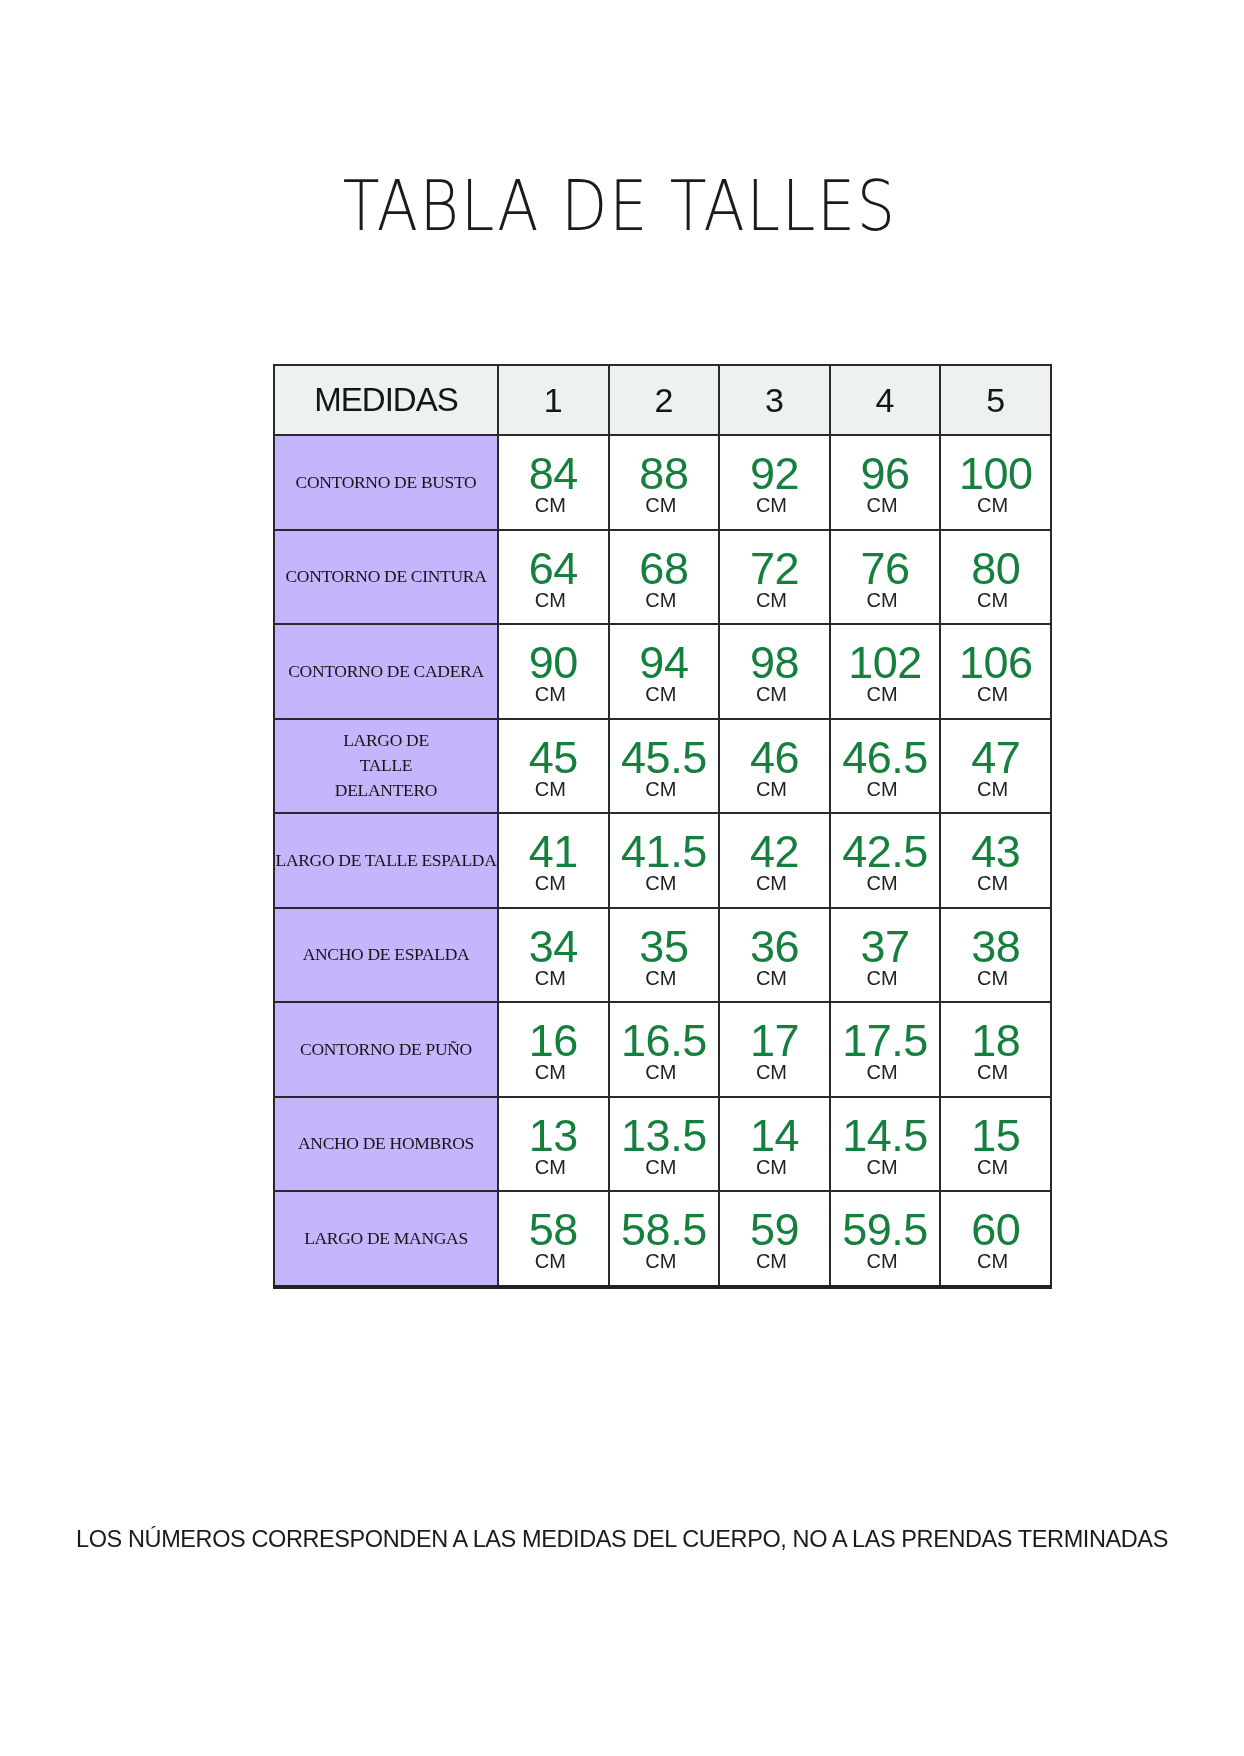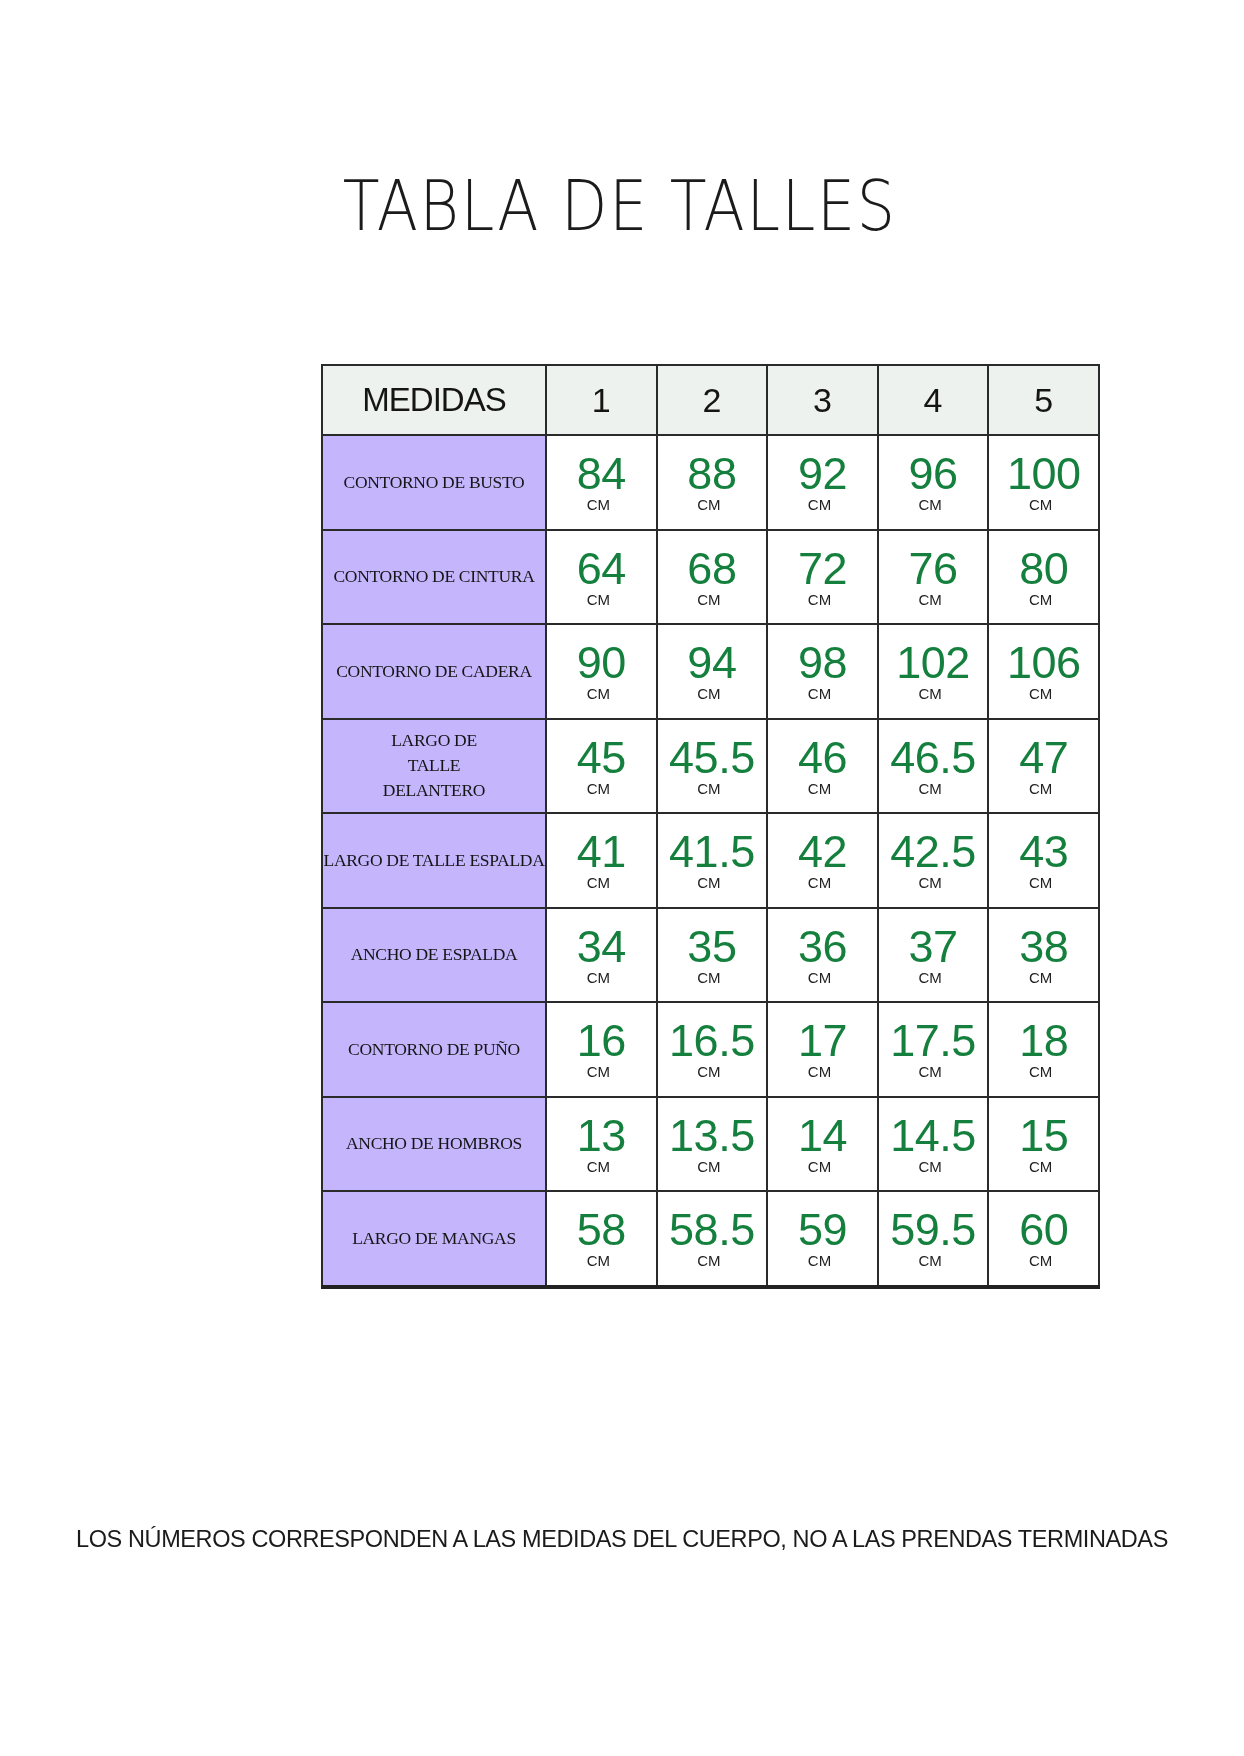--- a/index.html
+++ b/index.html
@@ -3,34 +3,34 @@
 <meta charset="utf-8">
 <style>
   html, body { margin:0; padding:0; background:#ffffff; }
   body { width:1244px; height:1756px; position:relative; overflow:hidden;
          font-family:"DejaVu Sans", sans-serif; color:#1a1a1a; }
   .title { position:absolute; left:0; width:1244px; top:166px; text-align:center;
            font-family:"DejaVu Sans", sans-serif; font-weight:200; font-size:70px;
            letter-spacing:2px; line-height:80px; color:#1b1b1b;
            transform:scaleX(0.86); transform-origin:606px 0; }
   table.sizes { position:absolute; left:273px; top:364px; border-collapse:collapse;
-                table-layout:fixed; width:767px;margin-left:48px; }
+                table-layout:fixed; width:767px; }
   table.sizes td, table.sizes th { border:2px solid #2a2a2a; padding:0; text-align:center;
                 vertical-align:middle; }
   table.sizes { border-bottom:4px solid #222; }
   col.c0 { width:224px; } col.cn { width:110.6px; }
   tr.head th { height:68px; background:#eef2ee; font-weight:400; font-size:34px;
                font-family:"Liberation Sans", sans-serif; color:#151515; }
   tr.head th.medidas { font-size:33px; letter-spacing:-1px; }
   tr.row td { height:92.5px; }
   td.label { background:#c4b5fd; font-family:Liberation Serif, serif;
              font-size:17.5px; line-height:25px; color:#151515; letter-spacing:-0.3px; }
   td.val .num { display:block; font-family:Liberation Sans, sans-serif; font-size:45px;
                 line-height:44px; color:#15803d; margin-top:2px; letter-spacing:-0.5px; }
-  td.val .unit { display:block; font-family:"Liberation Sans", sans-serif; font-size:15px;
+  td.val .unit { display:block; font-family:"Liberation Sans", sans-serif; font-size:20px;
                  line-height:18px; color:#222; margin-left:-6px; }
   .footer { position:absolute; left:0; width:1244px; top:1526px; text-align:center;
             font-family:"Liberation Sans", sans-serif; font-size:23.5px; color:#1b1b1b;
             letter-spacing:-0.4px; white-space:nowrap; }
 </style>
 </head>
 <body>
 
 <div class="title">TABLA DE TALLES</div>
 

